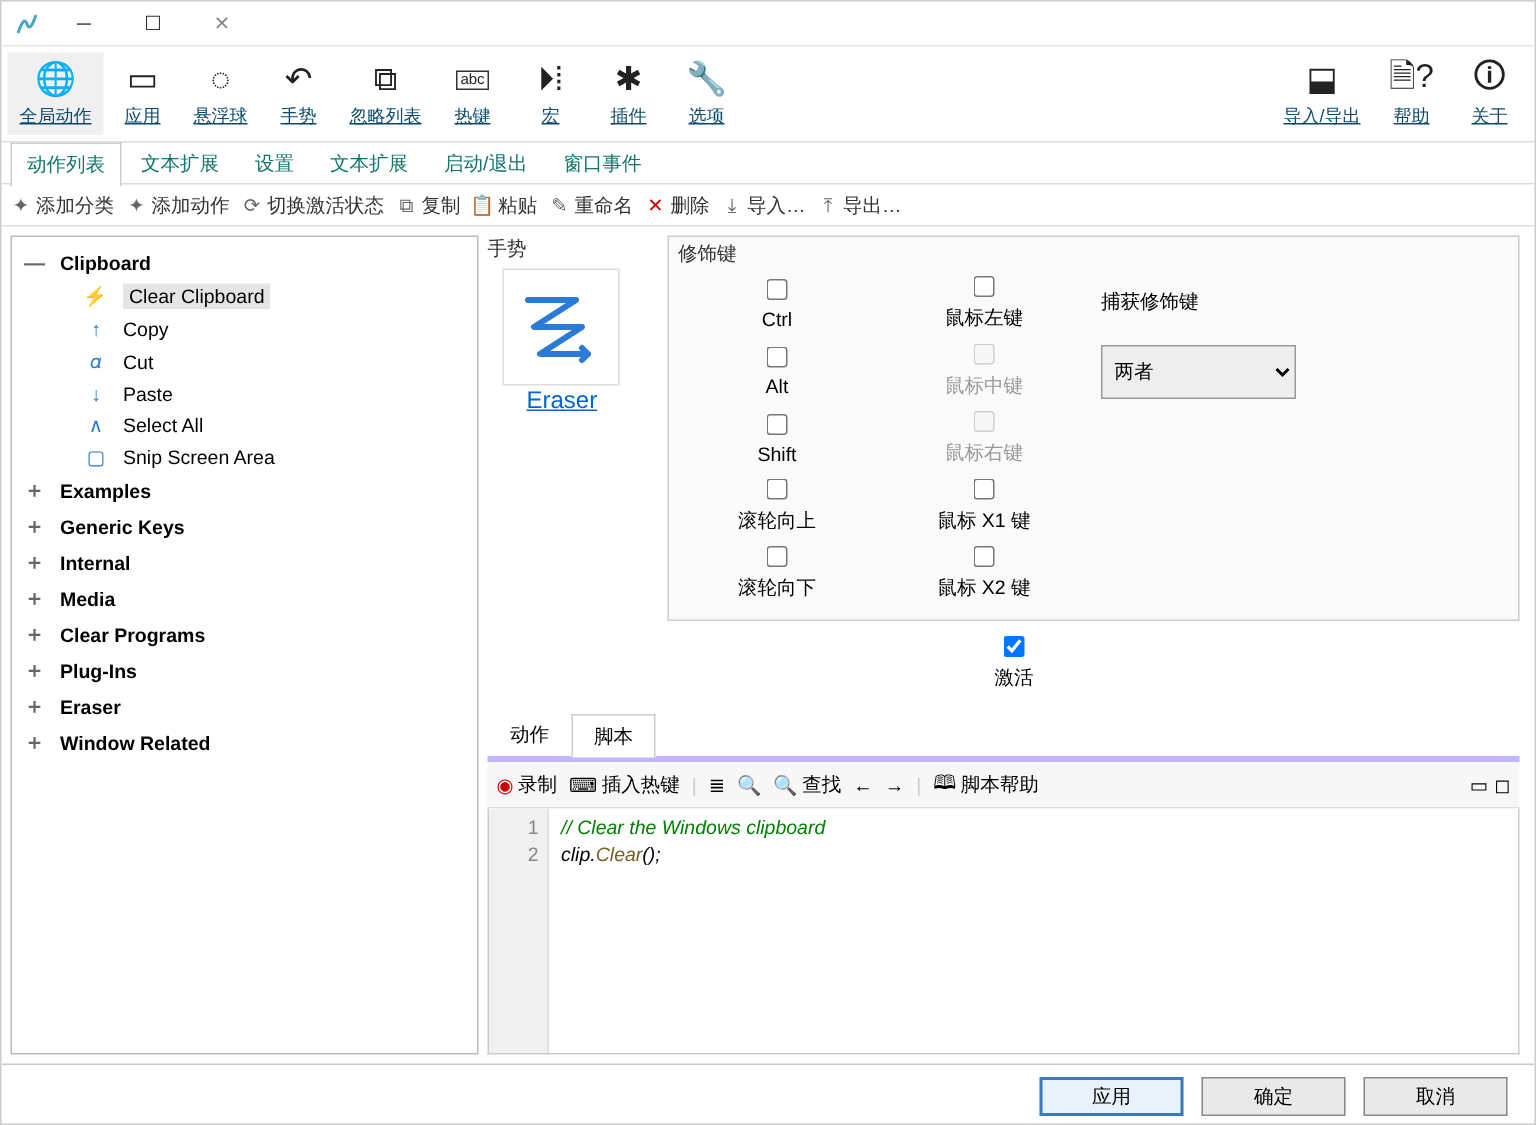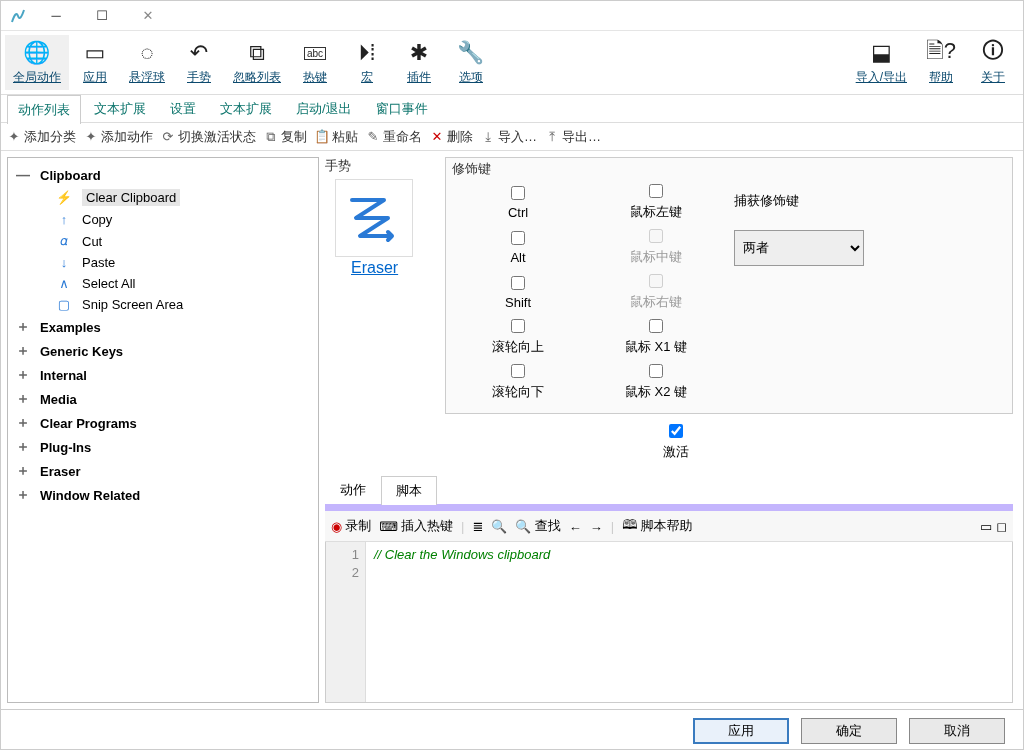--- a/index.html
+++ b/index.html
@@ -37,21 +37,21 @@
 .gestureimg { width:78px; height:78px; border:1px solid #ddd; background:#fff; margin:4px 0 2px 10px; display:flex; align-items:center; justify-content:center; }
 .gesturelink { color:#0066cc; text-decoration:underline; font-size:16px; margin-left:26px; }
 .modbox { flex:1; border:1px solid #ccc; padding:8px 12px 12px 12px; background:#fafafa; }
 .modgrid { display:grid; grid-template-columns:120px 140px auto; gap:8px 8px; align-items:center; }
 .chk { display:flex; align-items:center; gap:5px; font-size:13px;flex-direction:column; }
 .chk input { width:14px; height:14px; }
 .chk.disabled { color:#999; }
 .capturelbl { font-size:13px; margin-bottom:4px; }
 .capsel { width:130px; height:36px; border:1px solid #999; background:#eee; font-size:13px; padding:0 4px; }
 .belowrow { padding:10px 0 4px 14px; display:flex; flex-direction:column; gap:6px; }
-.scripttabs { display:flex; border-bottom:7px solid #c4b5fd; margin-top:10px; }
+.scripttabs { display:flex; border-bottom:4px solid #c4b5fd; margin-top:10px; }
 .scripttab { padding:5px 14px; font-size:13px; border:1px solid transparent; border-bottom:none; }
 .scripttab.active { border-color:#ccc; background:#fff; position:relative; top:1px; }
 .scripttoolbar { display:flex; align-items:center; gap:8px; padding:4px 6px; border-bottom:1px solid #ddd; font-size:12px; background:#f7f7f7; }
 .scripttoolbar .sitem { display:flex; align-items:center; gap:3px; }
 .scriptright { margin-left:auto; display:flex; gap:4px; }
 .codewrap { flex:1; border:1px solid #ccc; border-top:none; display:flex; font-family:Consolas,monospace; font-size:13px; background:#fff; overflow:hidden; }
 .gutter { width:40px; background:#f0f0f0; border-right:1px solid #ddd; text-align:right; padding:4px 6px; color:#888; }
 .gutter div { line-height:18px; }
 .code { padding:4px 8px; }
 .code .line { line-height:18px; white-space:pre;font-style:italic; }
@@ -360,20 +360,21 @@
         <span>◻</span>
       </span>
     </div>
     <div class="codewrap">
       <div class="gutter">
         <div>1</div>
         <div>2</div>
       </div>
       <div class="code">
         <div class="line"><span class="comment">// Clear the Windows clipboard</span></div>
+        <div class="line"><span class="ident">clip</span>.<span class="method">Clear</span><span>();</span></div>
       </div>
     </div>
   </div>
 </div>
 
 <div class="bottombar">
   <button class="btn primary">应用</button>
   <button class="btn">确定</button>
   <button class="btn">取消</button>
 </div>

